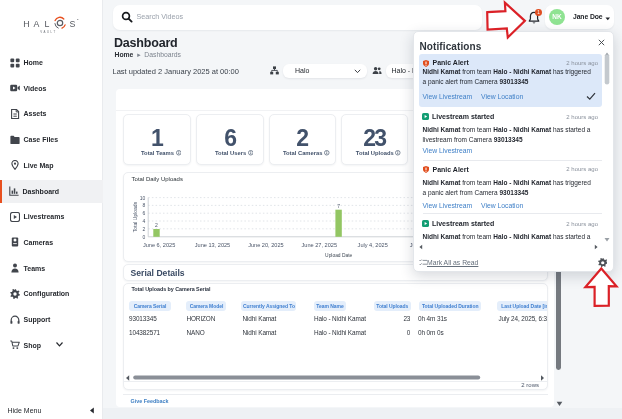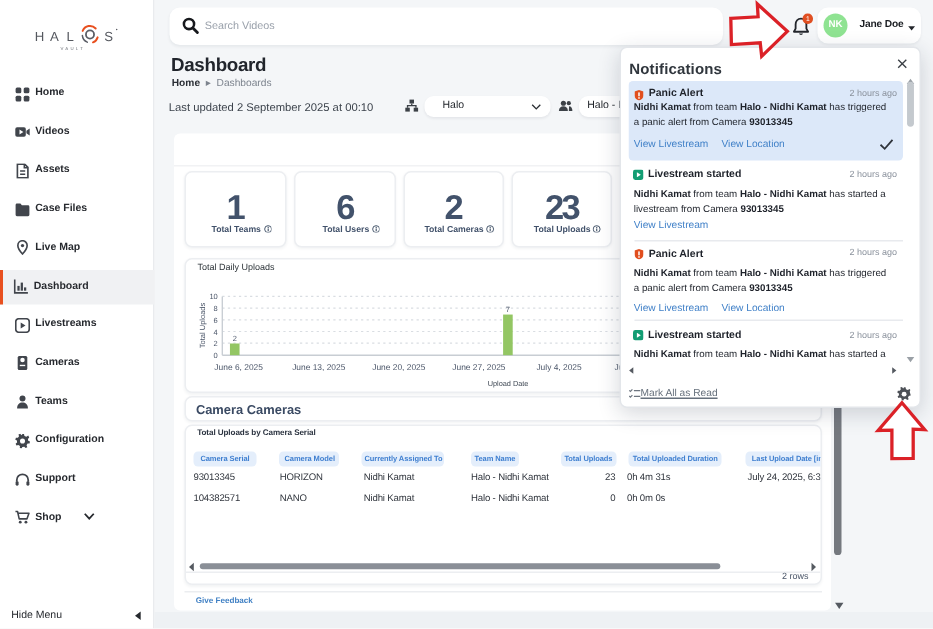--- a/index.html
+++ b/index.html
@@ -64,21 +64,21 @@
 </div>
 
 <svg class="abs" style="left:527px;top:11px" width="14" height="14" viewBox="0 0 16 16">
     <path d="M8 1.6 C5.5 1.6 3.9 3.5 3.9 6 L3.9 9.2 L2.6 11.6 L13.4 11.6 L12.1 9.2 L12.1 6 C12.1 3.5 10.5 1.6 8 1.6 Z" fill="none" stroke="#23262c" stroke-width="1.4" stroke-linejoin="round"></path>
     <path d="M6.4 13 A1.7 1.7 0 0 0 9.6 13 Z" fill="#23262c"></path>
   </svg>
 <div class="abs" style="left:535.2px;top:9.4px;width:6.8px;height:6.8px;border-radius:50%;background:#e04f22;color:#fff;font-size:4.5px;text-align:center;line-height:7px">1</div>
 
 <div id="title">Dashboard</div>
 <div id="crumbs"><b>Home</b>&nbsp;&nbsp;▸&nbsp;&nbsp;Dashboards</div>
-<div id="lastupd">Last updated 2 September 2025 at 00:10</div>
+<div id="lastupd">Last updated 2 January 2025 at 00:00</div>
 
 <svg class="abs" style="left:270px;top:65.5px" width="9" height="9" viewBox="0 0 9 9">
     <rect x="3" y="0.4" width="3" height="2.6" fill="#3c4147"></rect>
     <rect x="0.2" y="5.8" width="3" height="2.6" fill="#3c4147"></rect>
     <rect x="5.8" y="5.8" width="3" height="2.6" fill="#3c4147"></rect>
     <path d="M4.5 3 L4.5 4.4 M1.7 5.8 L1.7 4.4 L7.3 4.4 L7.3 5.8" fill="none" stroke="#3c4147" stroke-width="0.9"></path>
   </svg>
 <div class="dd" style="left:283px;width:83.5px"><span style="margin-left:12px">Halo</span>
   <svg class="abs" style="left:71px;top:5.5px" width="7" height="5" viewBox="0 0 7 5">
       <path d="M0.8 0.8 L3.5 3.6 L6.2 0.8" fill="none" stroke="#2a2e33" stroke-width="0.9"></path>
@@ -164,21 +164,21 @@
     <text x="195.3" y="73.6">June 27, 2025</text>
     <text x="248.7" y="73.6">July 4, 2025</text>
     <text x="302.1" y="73.6">July 11, 2025</text>
     <text x="355.5" y="73.6">July 18, 2025</text>
   </g>
   <text x="214.7" y="84" font-size="4.9" fill="#3f4854" text-anchor="middle">Upload Date</text>
 </svg>
 </div>
 
 <div class="card" style="left:123.3px;top:264px;width:424.7px;height:17.3px">
-<div class="abs" style="left:6.3px;top:2.6px;font-size:8.6px;font-weight:bold;color:#3a4a63">Camera Cameras</div>
+<div class="abs" style="left:6.3px;top:2.6px;font-size:8.6px;font-weight:bold;color:#3a4a63">Serial Details</div>
 </div>
 
 <div class="card" id="tablecard" style="left:123.3px;top:283.3px;width:424.7px;height:106.7px;overflow:hidden">
   <div class="abs" style="left:7.2px;top:2px;font-size:5.4px;font-weight:bold;color:#2b3340;letter-spacing:-0.05px">Total Uploads by Camera Serial</div>
   <div class="abs" style="left:0;top:16.8px;width:100%;height:11px">
     <div class="chip" style="left:4.7px;width:42px">Camera Serial</div>
     <div class="chip" style="left:62.2px;width:40px">Camera Model</div>
     <div class="chip" style="left:117.2px;width:55px">Currently Assigned To</div>
     <div class="chip" style="left:189.7px;width:32px">Team Name</div>
     <div class="chip" style="left:249.5px;width:37px">Total Uploads</div>

